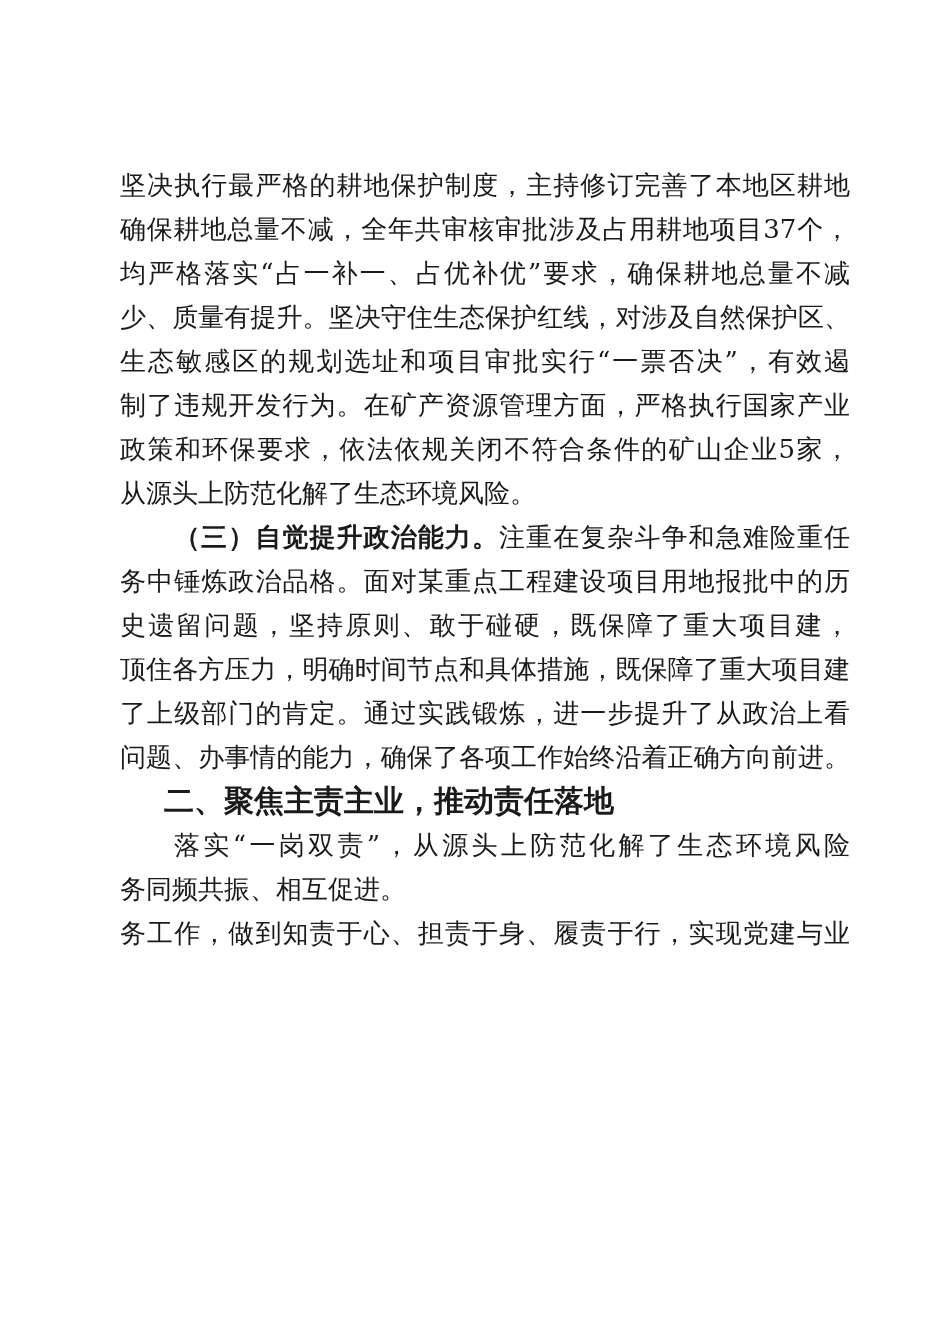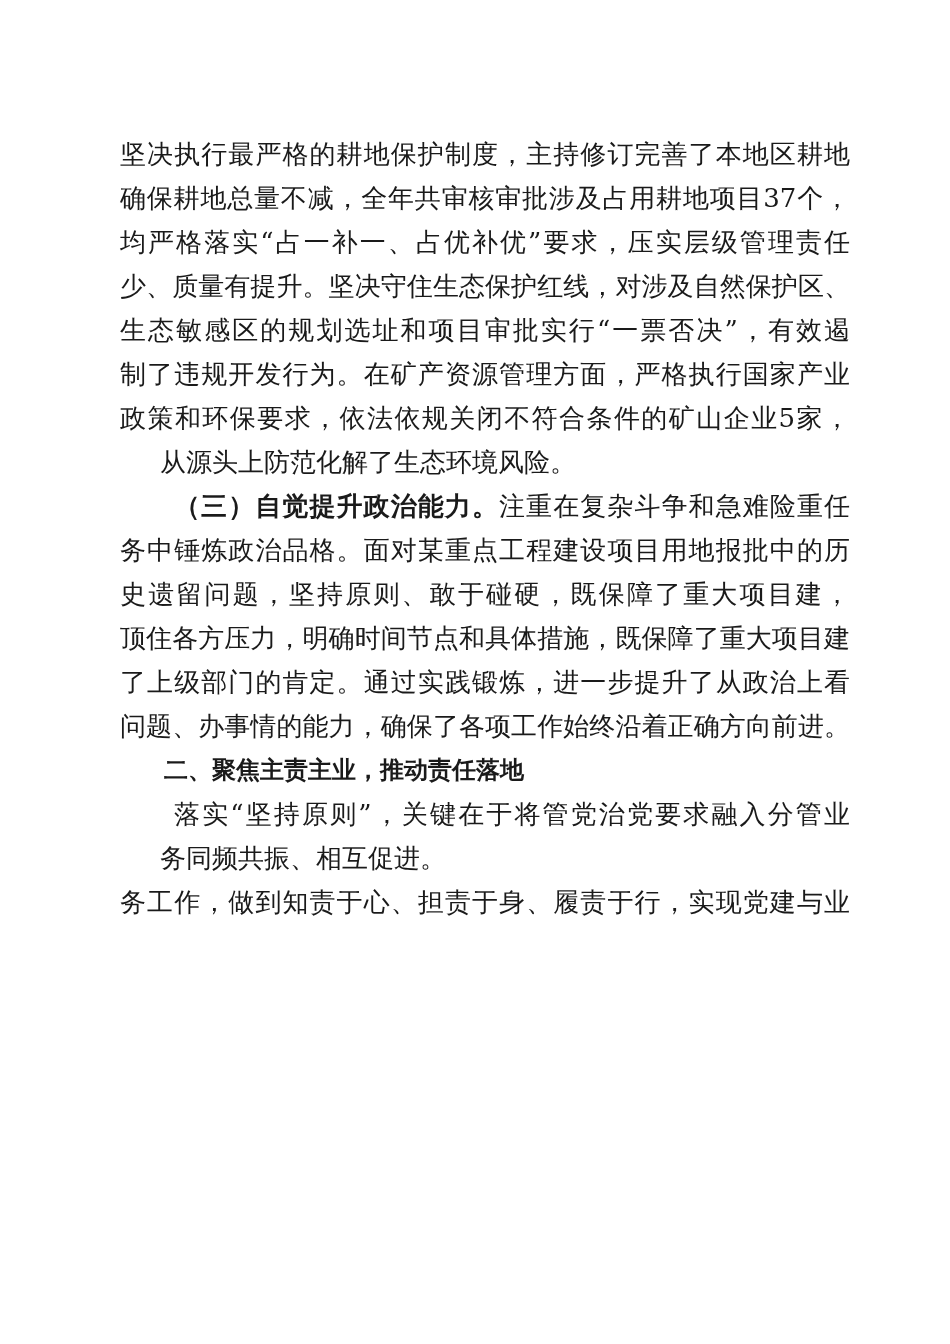--- a/index.html
+++ b/index.html
@@ -11,77 +11,76 @@
       width: 950px;
       height: 1344px;
       position: relative;
       overflow: hidden;
       font-family: "DejaVu Serif", "Liberation Serif", serif;
       color: #1a1a1a;
     }
     .page {
       position: absolute;
       left: 120px;
-      top: 132px;
+      top: 163px;
       width: 730px;
     }
     .line {
       height: 44px;
       line-height: 44px;
       font-size: 26px;
       white-space: nowrap;
       text-align: justify;
       text-align-last: justify;
       letter-spacing: 0px;
     }
     .line.last {
       text-align-last: left;
-      margin-left: 40px;
     }
     .indent {
       padding-left: 54px;
     }
     .heading {
       font-family: Liberation Sans, sans-serif;
       font-weight: bold;
       text-align-last: left;
       padding-left: 44px;
-      font-size: 24px;
+      font-size: 30px;
     }
     .bold {
       font-weight: bold;
     }
   </style>
 </head>
 <body>
 
 <div class="page">
 
   <div>
     <div class="line">坚决执行最严格的耕地保护制度，主持修订完善了本地区耕地</div>
     <div class="line">确保耕地总量不减，全年共审核审批涉及占用耕地项目37个，</div>
-    <div class="line">均严格落实“占一补一、占优补优”要求，压实层级管理责任</div>
+    <div class="line">均严格落实“占一补一、占优补优”要求，确保耕地总量不减</div>
     <div class="line">少、质量有提升。坚决守住生态保护红线，对涉及自然保护区、</div>
     <div class="line">生态敏感区的规划选址和项目审批实行“一票否决”，有效遏</div>
     <div class="line">制了违规开发行为。在矿产资源管理方面，严格执行国家产业</div>
     <div class="line">政策和环保要求，依法依规关闭不符合条件的矿山企业5家，</div>
     <div class="line last">从源头上防范化解了生态环境风险。</div>
   </div>
 
   <div>
     <div class="line indent"><span class="bold">（三）自觉提升政治能力。</span><span>注重在复杂斗争和急难险重任</span></div>
     <div class="line">务中锤炼政治品格。面对某重点工程建设项目用地报批中的历</div>
     <div class="line">史遗留问题，坚持原则、敢于碰硬，既保障了重大项目建，</div>
     <div class="line">顶住各方压力，明确时间节点和具体措施，既保障了重大项目建</div>
     <div class="line">了上级部门的肯定。通过实践锻炼，进一步提升了从政治上看</div>
     <div class="line">问题、办事情的能力，确保了各项工作始终沿着正确方向前进。</div>
   </div>
 
   <div class="line heading">二、聚焦主责主业，推动责任落地</div>
 
   <div>
-    <div class="line indent">落实“坚持原则”，关键在于将管党治党要求融入分管业</div>
+    <div class="line indent">落实“一岗双责”，从源头上防范化解了生态环境风险</div>
     <div class="line last">务同频共振、相互促进。</div>
     <div class="line">务工作，做到知责于心、担责于身、履责于行，实现党建与业</div>
   </div>
 
 
 </div>
 
 </body></html>

